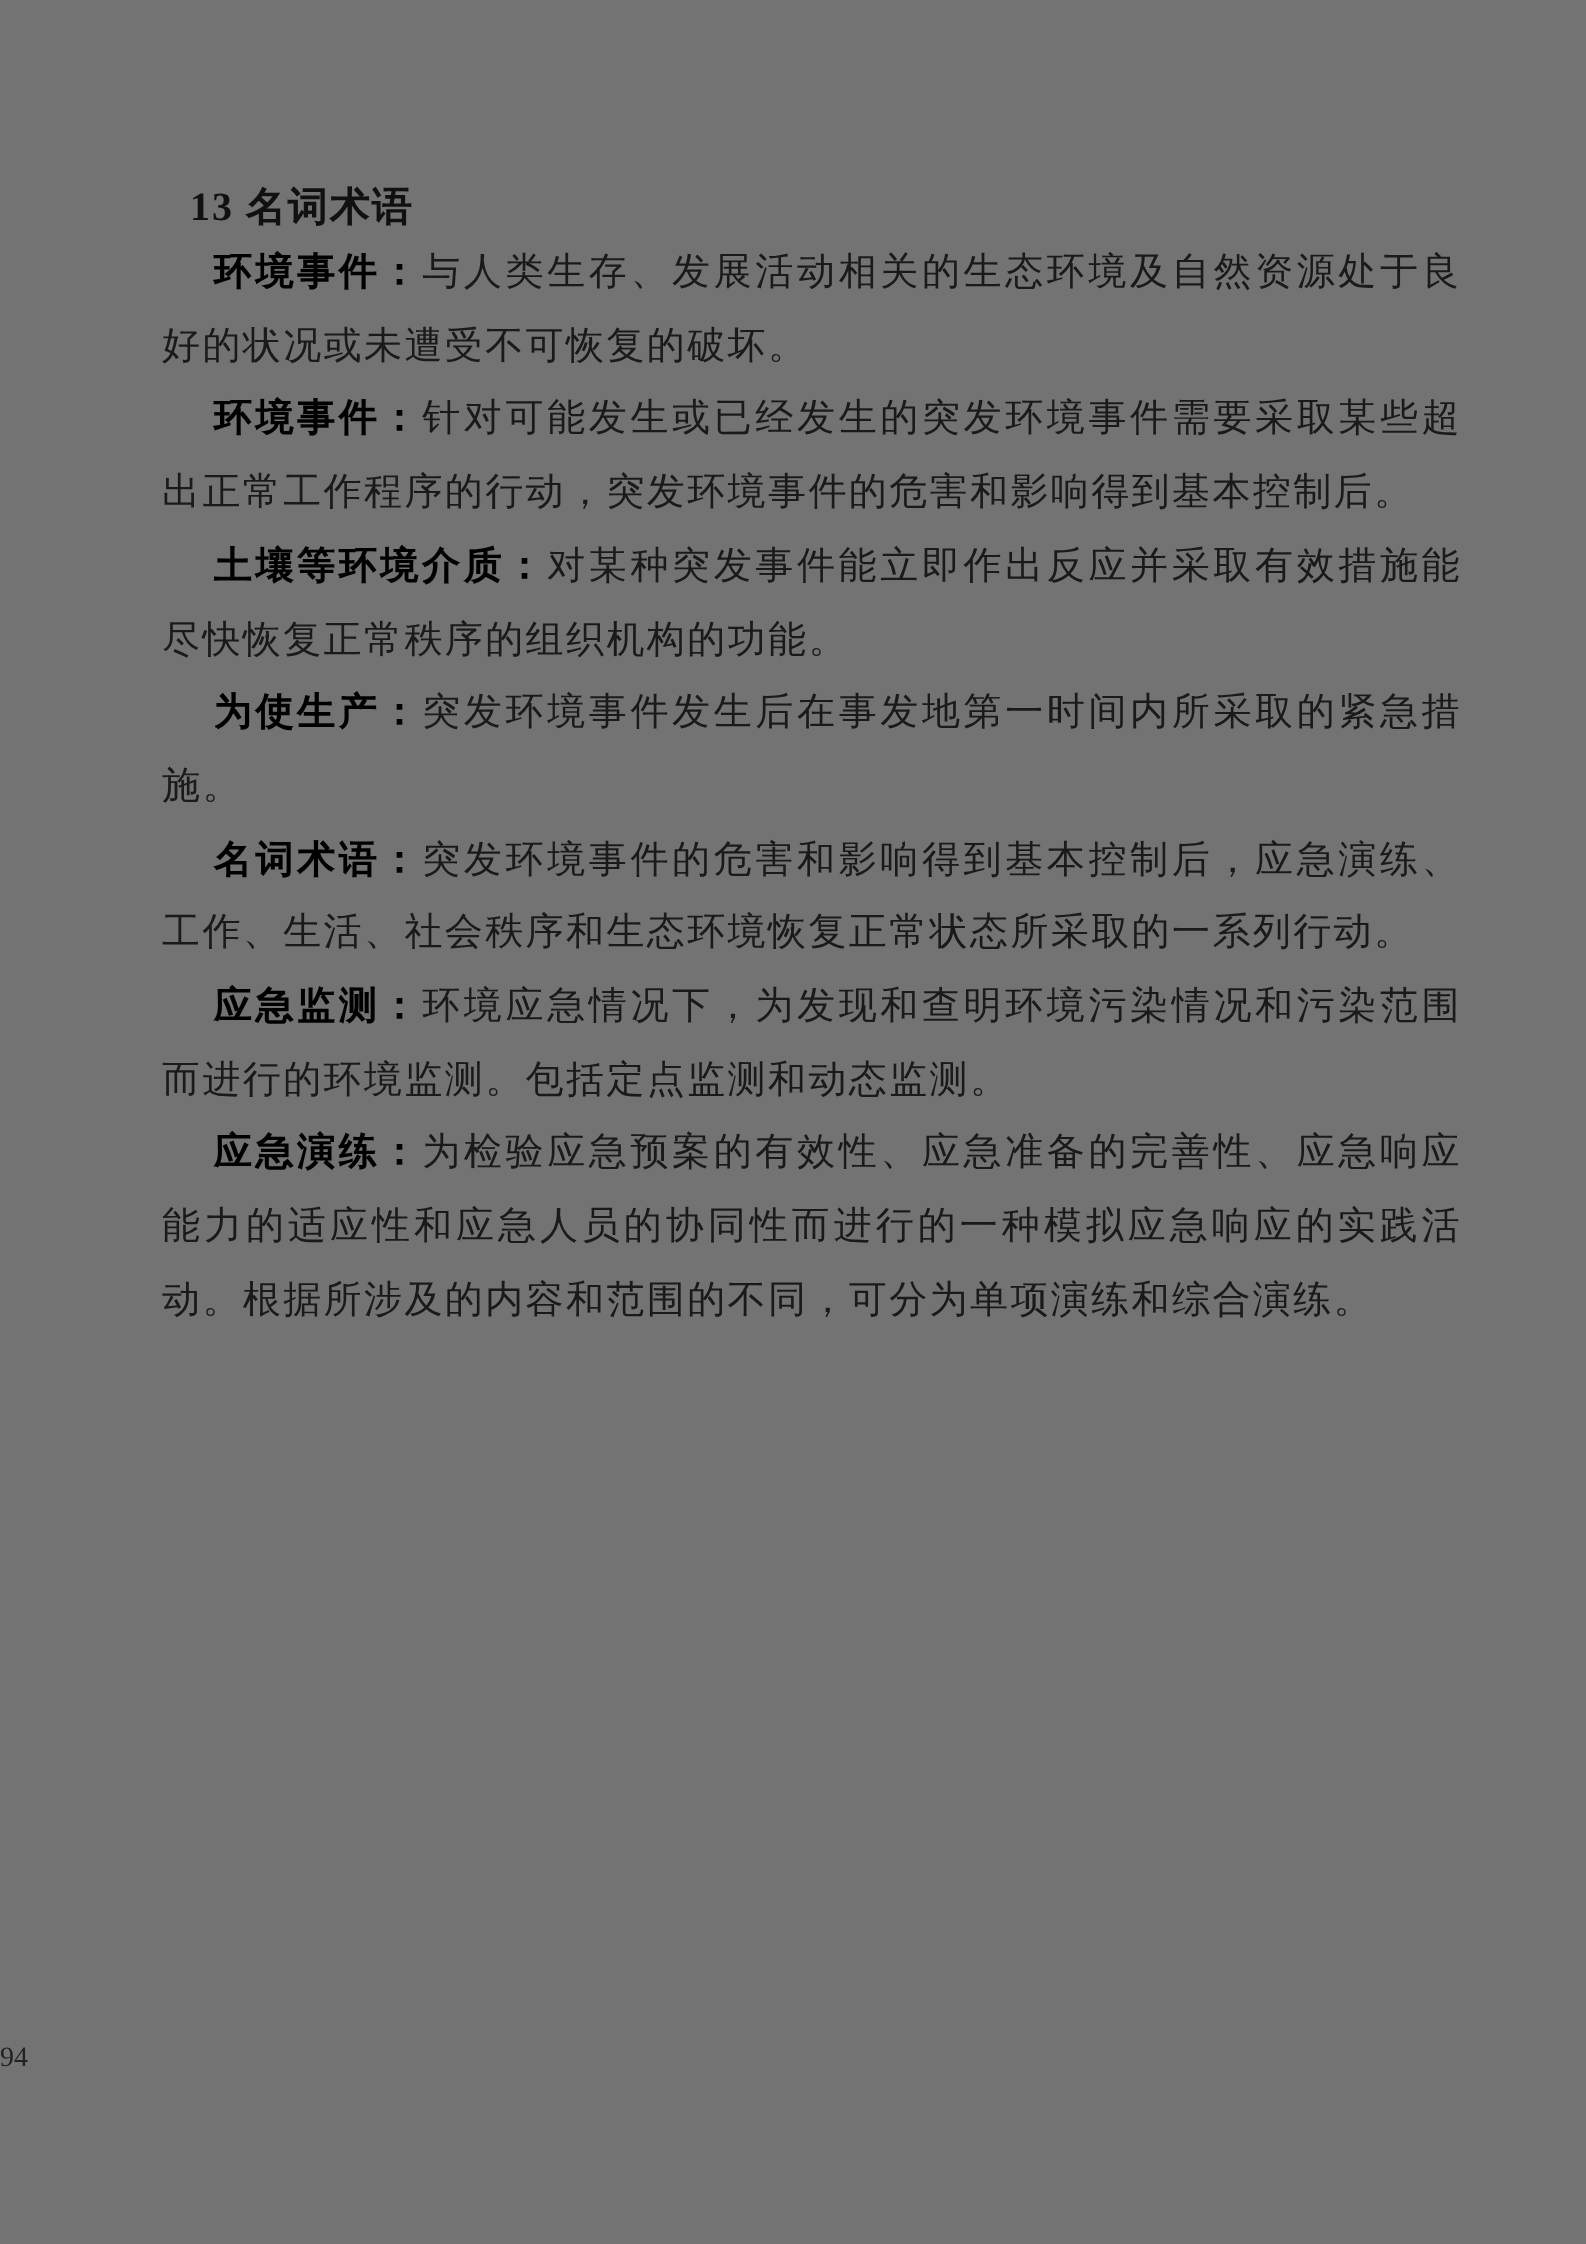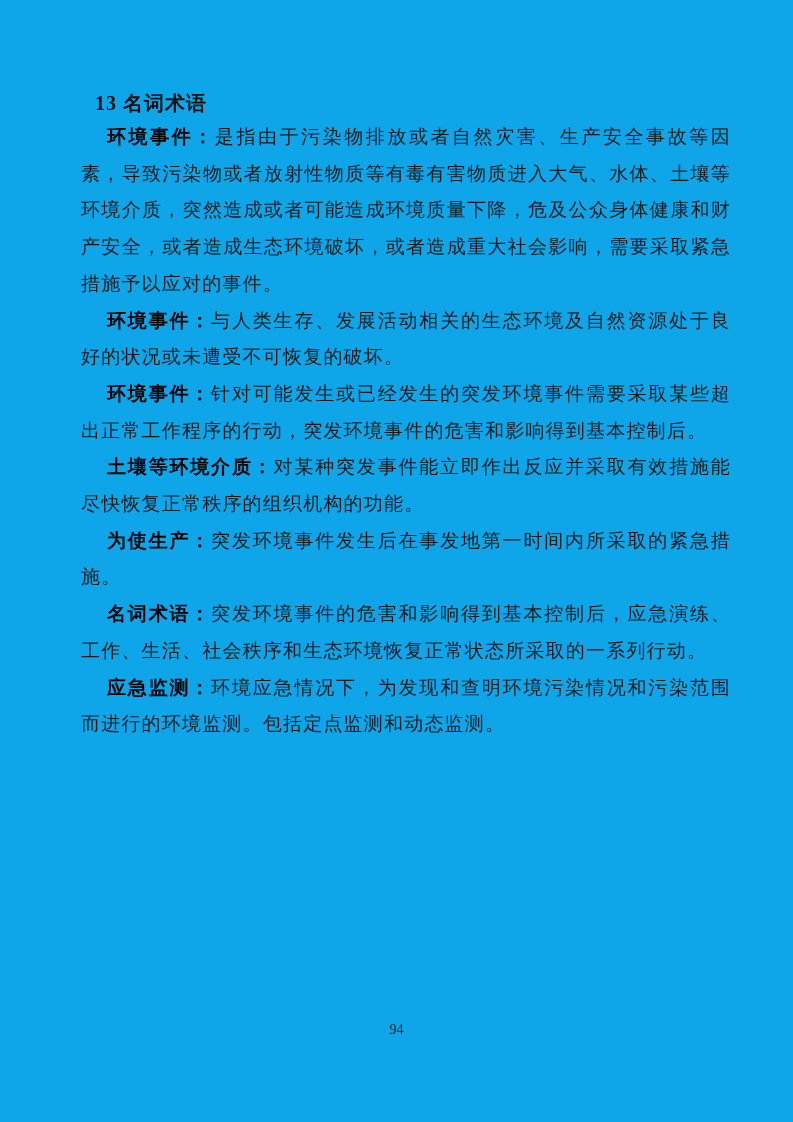--- a/index.html
+++ b/index.html
@@ -4,21 +4,21 @@
 <style>
   html, body {
     margin: 0;
     padding: 0;
     background: #e8e8e8;
   }
   .page {
     position: relative;
     width: 793px;
     height: 1122px;
-    background: #0ea5e9;
+    background: #737373;
     margin: 0 auto;
     overflow: hidden;
     font-family: "Liberation Serif", "DejaVu Serif", serif;
     color: #1a1a1a;
   }
   .heading {
     position: absolute;
     left: 95px;
     top: 90px;
     margin: 0;
@@ -51,47 +51,47 @@
     color: #000000;
   }
   .def {
     font-weight: 400;
   }
   .page-number {
     position: absolute;
     top: 1022px;
     left: 0;
     width: 793px;
-    text-align: center;
+    text-align: left;
     font-size: 14px;
     color: #222222;
     font-family: "Liberation Serif", "DejaVu Serif", serif;
   }
 </style>
 </head>
 <body>
 
 <div class="page">
 
   <h1 class="heading">13 名词术语</h1>
 
   <div class="content">
 
-    <p class="para"><span class="term">环境事件：</span><span class="def">是指由于污染物排放或者自然灾害、生产安全事故等因素，导致污染物或者放射性物质等有毒有害物质进入大气、水体、土壤等环境介质，突然造成或者可能造成环境质量下降，危及公众身体健康和财产安全，或者造成生态环境破坏，或者造成重大社会影响，需要采取紧急措施予以应对的事件。</span></p>
 
     <p class="para"><span class="term">环境事件：</span><span class="def">与人类生存、发展活动相关的生态环境及自然资源处于良好的状况或未遭受不可恢复的破坏。</span></p>
 
     <p class="para"><span class="term">环境事件：</span><span class="def">针对可能发生或已经发生的突发环境事件需要采取某些超出正常工作程序的行动，突发环境事件的危害和影响得到基本控制后。</span></p>
 
     <p class="para"><span class="term">土壤等环境介质：</span><span class="def">对某种突发事件能立即作出反应并采取有效措施能尽快恢复正常秩序的组织机构的功能。</span></p>
 
     <p class="para"><span class="term">为使生产：</span><span class="def">突发环境事件发生后在事发地第一时间内所采取的紧急措施。</span></p>
 
     <p class="para"><span class="term">名词术语：</span><span class="def">突发环境事件的危害和影响得到基本控制后，应急演练、工作、生活、社会秩序和生态环境恢复正常状态所采取的一系列行动。</span></p>
 
     <p class="para"><span class="term">应急监测：</span><span class="def">环境应急情况下，为发现和查明环境污染情况和污染范围而进行的环境监测。包括定点监测和动态监测。</span></p>
 
+    <p class="para"><span class="term">应急演练：</span><span class="def">为检验应急预案的有效性、应急准备的完善性、应急响应能力的适应性和应急人员的协同性而进行的一种模拟应急响应的实践活动。根据所涉及的内容和范围的不同，可分为单项演练和综合演练。</span></p>
 
   </div>
 
   <div class="page-number">94</div>
 
 </div>
 
 </body></html>

